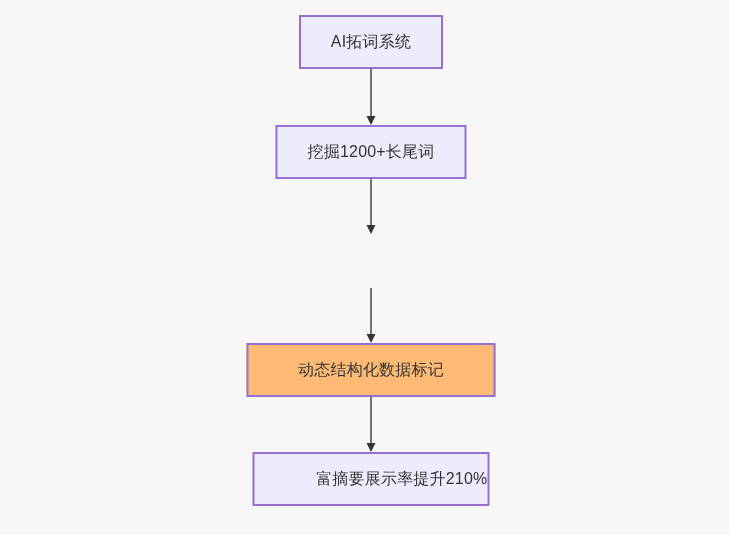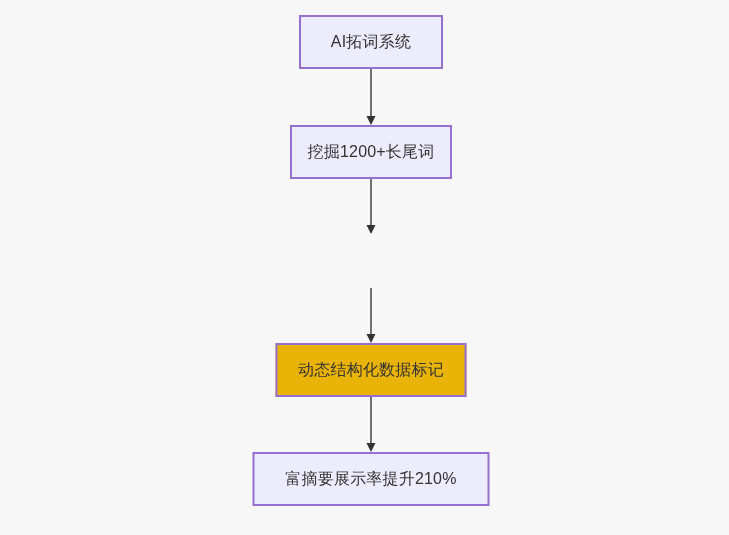--- a/index.html
+++ b/index.html
@@ -70,22 +70,22 @@
     </div>
     <div class="edge" style="left: 371px; top: 397px; height: 55px;">
       <svg width="14" height="55" viewBox="0 0 14 55">
         <line x1="7" y1="0" x2="7" y2="48" stroke="#707070" stroke-width="2"></line>
         <polygon points="2.5,46 11.5,46 7,55" fill="#333333"></polygon>
       </svg>
     </div>
     <div class="node" style="left: 371px; top: 15px; width: 144px; background: rgb(236, 236, 253); border-color: rgb(150, 112, 208);">
       <span class="node-label" style="color: rgb(51, 51, 51);">AI拓词系统</span>
     </div>
-    <div class="node" style="left: 371px; top: 125px; width: 162px; background: rgb(236, 236, 253); border-color: rgb(150, 112, 208);">
+    <div class="node" style="left: 371px; top: 125px; width: 191px; background: rgb(236, 236, 253); border-color: rgb(150, 112, 208);">
       <span class="node-label" style="color: rgb(51, 51, 51);">挖掘1200+长尾词</span>
     </div>
-    <div class="node" style="left: 371px; top: 343px; width: 191px; background: #eab308; border-color: rgb(150, 112, 208);">
+    <div class="node" style="left: 371px; top: 343px; width: 249px; background: #fdba74; border-color: rgb(150, 112, 208);">
       <span class="node-label" style="color: rgb(51, 51, 51);">动态结构化数据标记</span>
     </div>
-    <div class="node" style="left: 371px; top: 452px; width: 237px; background: rgb(236, 236, 253); border-color: rgb(150, 112, 208);">
+    <div class="node" style="left: 371px; top: 452px; width: 237px; background: rgb(236, 236, 253); border-color: rgb(150, 112, 208); justify-content: flex-end;">
       <span class="node-label" style="color: rgb(51, 51, 51);">富摘要展示率提升210%</span>
     </div>
   </div>
 
 </body></html>

